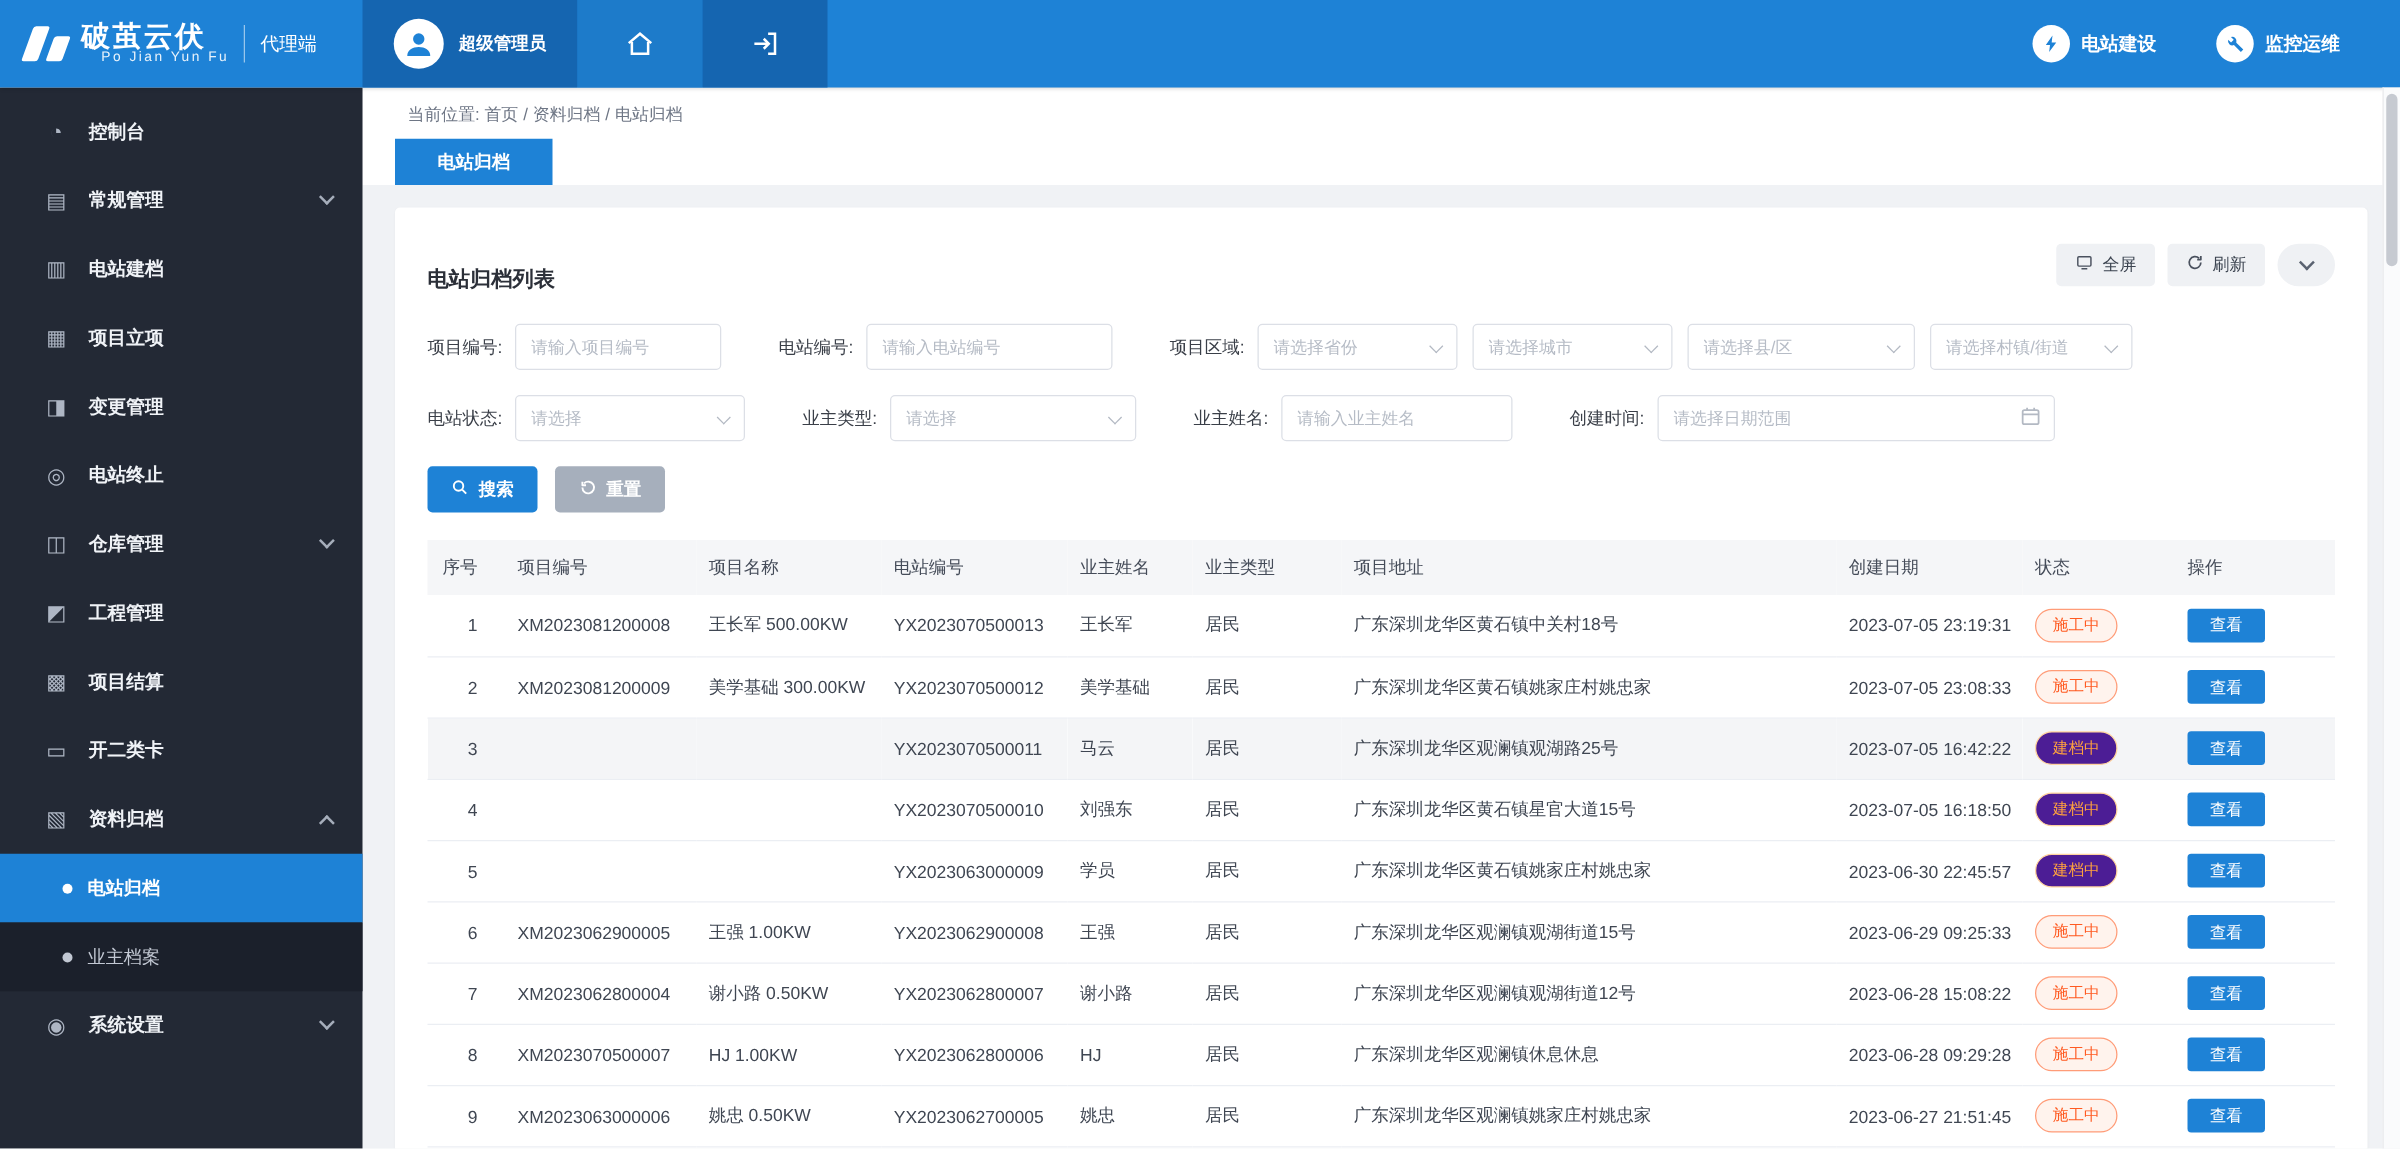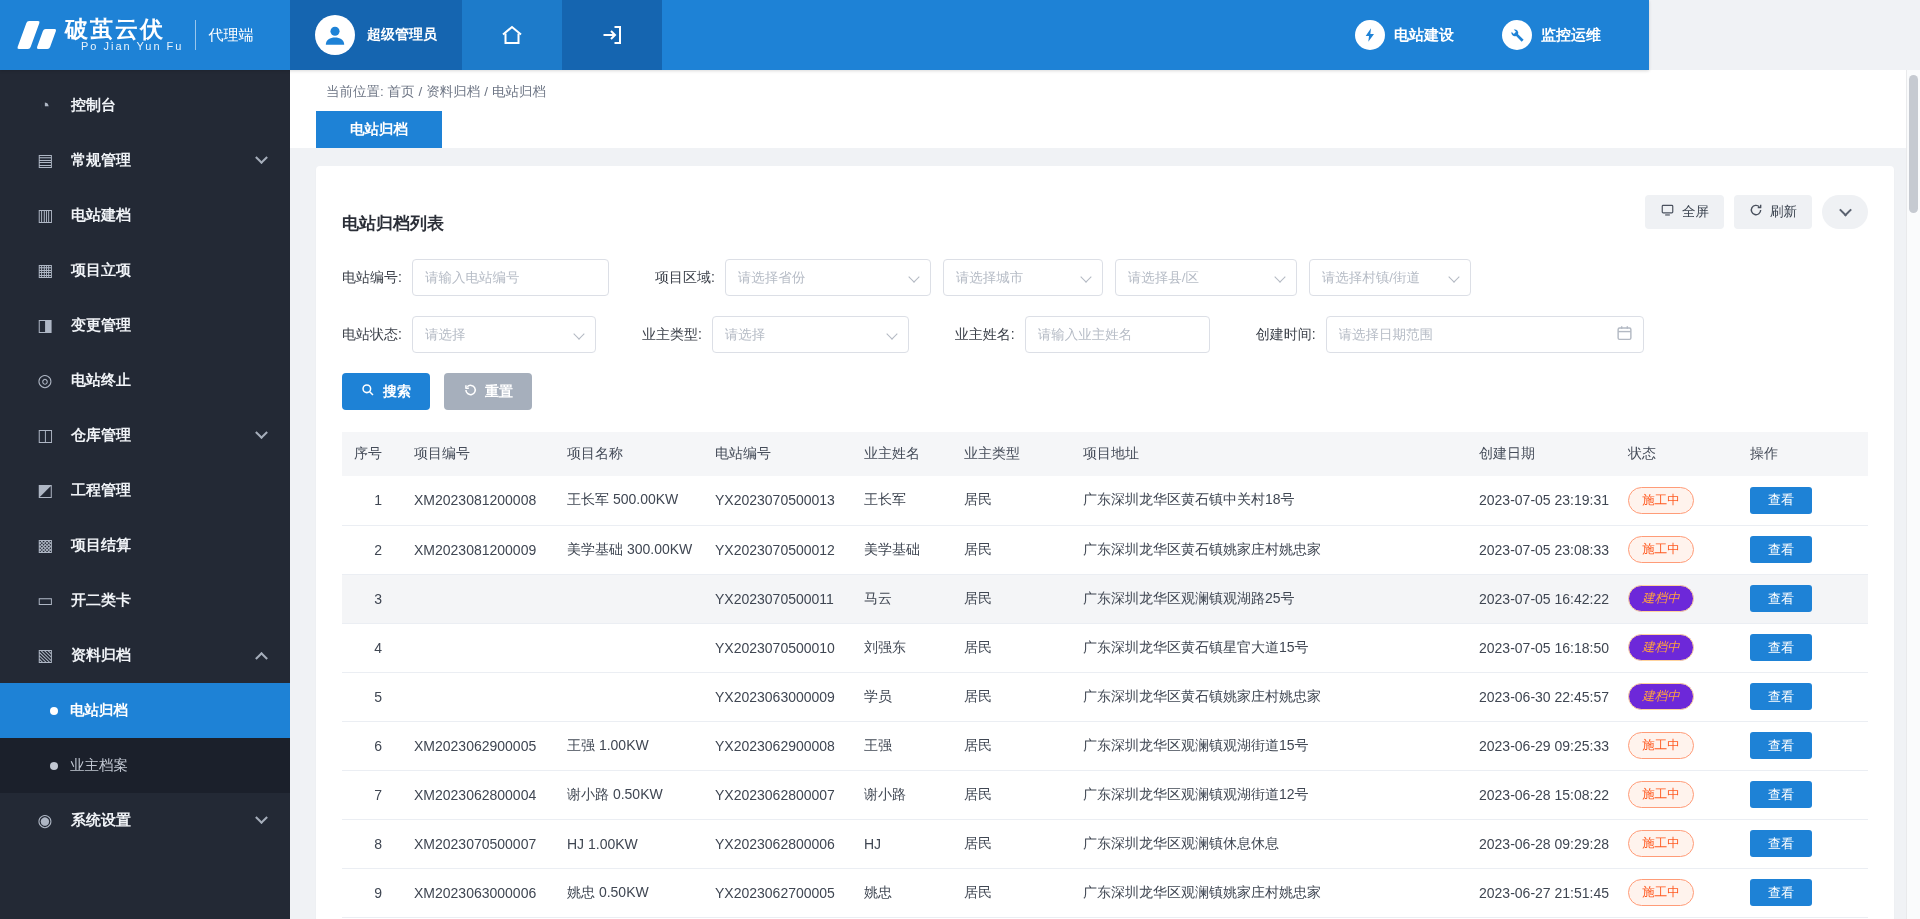--- a/index.html
+++ b/index.html
@@ -1,21 +1,21 @@
 <!DOCTYPE html>
 <html><head>
 <meta charset="utf-8">
 <style>
   * { margin:0; padding:0; box-sizing:border-box; }
   html,body { width:1920px; height:919px; overflow:hidden; background:#fff;
     font-family:"Liberation Sans","DejaVu Sans",sans-serif; }
   .app { position:relative; width:1920px; height:919px; background:#f0f2f5; overflow:hidden; }
 
   
-  .topbar { position:absolute; top:0; left:0; width:1649px; height:70px; background:#1e82d6;
+  .topbar { position:absolute; top:0; left:0; width:1920px; height:70px; background:#1e82d6;
     display:flex; align-items:stretch; color:#fff; z-index:30; box-shadow:0 1px 3px rgba(0,0,0,.15); }
   .logo-area { width:290px; display:flex; align-items:center; padding-left:22px; }
   .logo-mark { display:flex; gap:5px; margin-right:12px; }
   .logo-mark i { display:block; width:13px; height:28px; background:#fff; transform:skewX(-20deg); border-radius:2px; }
   .logo-mark i:last-child { height:20px; margin-top:8px; }
   .logo-text { line-height:1.05; }
   .logo-cn { font-size:23px; font-weight:bold; letter-spacing:2px; }
   .logo-en { font-size:11px; letter-spacing:2px; opacity:.9;margin-left:16px; }
   .logo-divider { width:1px; height:30px; background:rgba(255,255,255,.55); margin:0 12px; }
   .portal-label { font-size:15px; }
@@ -71,21 +71,21 @@
   .flabel { font-size:14px; color:#3a3f48; margin-right:10px; white-space:nowrap; }
   .input { height:37px; border:1px solid #dcdfe6; border-radius:4px; padding:0 12px; font-size:13.5px; color:#333;
     outline:none; font-family:inherit; background:#fff; }
   .input::placeholder { color:#b6bcc6; }
   .select { position:relative; height:37px; border:1px solid #dcdfe6; border-radius:4px; display:flex; align-items:center;
     padding:0 30px 0 12px; font-size:13.5px; background:#fff; cursor:pointer; }
   .select .ph { color:#b6bcc6; white-space:nowrap; overflow:hidden; }
   .chev-dn { position:absolute; right:12px; top:13px; width:8px; height:8px;
     border-right:1.5px solid #b3b9c3; border-bottom:1.5px solid #b3b9c3; transform:rotate(45deg); }
   .region-selects { display:flex; gap:12px; }
-  .region-selects .select:nth-child(1){ width:206px; }
+  .region-selects .select:nth-child(1){ width:160px; }
   .region-selects .select:nth-child(2){ width:160px; }
   .region-selects .select:nth-child(3){ width:182px; }
   .region-selects .select:nth-child(4){ width:162px; }
   .w165{width:165px;} .w180{width:197px;} .w184{width:184px;} .w185{width:185px;}
   .date-wrap { position:relative; }
   .date-wrap .input { width:318px; padding-right:18px; }
   .cal-icon { position:absolute; right:11px; top:8px; }
 
   .actions { margin-top:20px; display:flex; align-items:center; gap:14px; }
   .btn { border:none; border-radius:4px; height:37px; padding:0 19px; font-size:14px; color:#fff;
@@ -97,21 +97,21 @@
   .table-wrap { margin-top:22px; }
   table { width:100%; border-collapse:collapse; table-layout:fixed; }
   thead th { background:#f5f6f8; height:44px; font-size:14px; color:#454c59; font-weight:normal;
     text-align:left; padding:0 10px; }
   tbody td { height:49px; border-bottom:1px solid #ebeef3; font-size:14px; color:#3f4652;
     padding:0 10px; white-space:nowrap; overflow:hidden; }
   th.c-no, td.c-no { text-align:right; padding-right:22px; }
   tr.hl td { background:#f4f5f7; }
   .badge { display:inline-block; min-width:66px; text-align:center; padding:4px 12px; border-radius:14px; font-size:12.5px; }
   .badge.working { color:#ff5a21; border:1px solid #ff9c78; background:#fff3ed; }
-  .badge.filing  { color:#ffa23e; border:1px solid #ffd39e; background:#6d28d9;font-style:italic; }
+  .badge.filing  { color:#ffa23e; border:1px solid #ffd39e; background:#4c1d95; }
   .btn-view { background:#1e82d6; color:#fff; border:none; border-radius:3px; height:27px; padding:0 18px;
     font-size:13px; cursor:pointer; font-family:inherit; }
 
   
   .scrollbar { position:absolute; right:0; top:70px; width:14px; height:849px; background:#fafbfc;
     border-left:1px solid #e9eaec; z-index:40; }
   .scroll-thumb { position:absolute; top:5px; left:2px; width:9px; height:138px; background:#c6cad1; border-radius:5px; }
 </style>
 </head>
 <body>
@@ -276,20 +276,24 @@
               </span>
               <span>刷新</span>
             </button>
             <button class="tool-btn round">
               <span class="chev-dark"></span>
             </button>
           </div>
         </div>
 
         <div class="filter-row first">
+          <div class="fgroup">
+            <span class="flabel">项目编号:</span>
+            <input class="input w165" placeholder="请输入项目编号" style="">
+          </div>
           <div class="fgroup">
             <span class="flabel">电站编号:</span>
             <input class="input w180" placeholder="请输入电站编号" style="">
           </div>
           <div class="fgroup">
             <span class="flabel">项目区域:</span>
             <div class="region-selects">
                 <div class="select">
                   <span class="ph">请选择省份</span>
                   <span class="chev-dn"></span>

